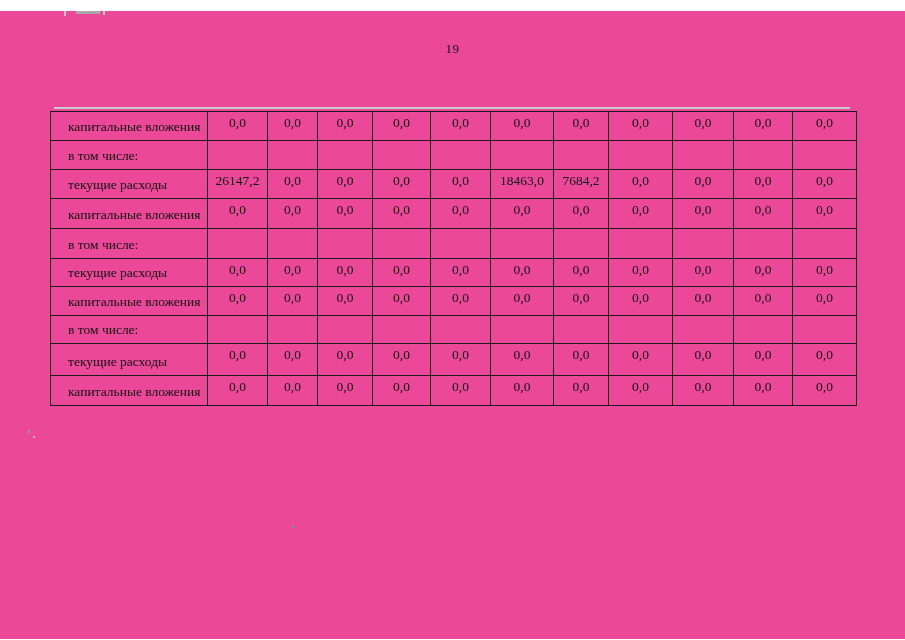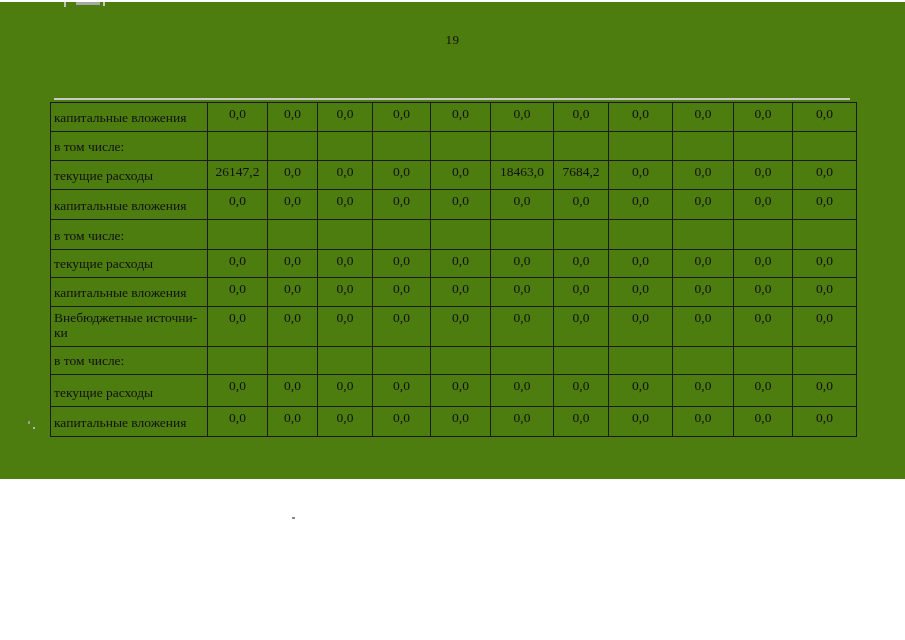--- a/index.html
+++ b/index.html
@@ -8,23 +8,23 @@
     background: #ffffff;
     width: 905px;
     height: 640px;
     font-family: "Liberation Serif", serif;
     color: #111;
     position: relative;
     overflow: hidden;
   }
   .page {
     position: absolute;
-    left: 0; top: 2px;
-    width: 905px; height: 477px;
-    background: #4d7c0f;
+    left: 0; top: 11px;
+    width: 905px; height: 628px;
+    background: #ec4899;
   }
   .page-number {
     position: absolute;
     top: 30px;
     left: 0;
     width: 905px;
     text-align: center;
     font-size: 13px;
     letter-spacing: 0.5px;
   }
@@ -44,21 +44,21 @@
     border: 1px solid #1b1b1b;
   }
   table.budget td {
     border: 1px solid #1b1b1b;
     overflow: hidden;
     font-size: 13.5px;
   }
   td.lbl {
     text-align: left;
     vertical-align: bottom;
-    padding: 3px 4px 6px 3px;
+    padding: 3px 4px 6px 17px;
     line-height: 15px;
     font-size: 13px;
   }
   td.val {
     text-align: center;
     vertical-align: top;
     padding-top: 4px;
     line-height: 14px;
   }
   
@@ -186,34 +186,20 @@
           <td class="val">0,0</td>
           <td class="val">0,0</td>
           <td class="val">0,0</td>
           <td class="val">0,0</td>
           <td class="val">0,0</td>
           <td class="val">0,0</td>
           <td class="val">0,0</td>
           <td class="val">0,0</td>
           <td class="val">0,0</td>
         </tr>
-        <tr style="height: 33px;">
-          <td class="lbl">Внебюджетные источни-ки</td>
-          <td class="val">0,0</td>
-          <td class="val">0,0</td>
-          <td class="val">0,0</td>
-          <td class="val">0,0</td>
-          <td class="val">0,0</td>
-          <td class="val">0,0</td>
-          <td class="val">0,0</td>
-          <td class="val">0,0</td>
-          <td class="val">0,0</td>
-          <td class="val">0,0</td>
-          <td class="val">0,0</td>
-        </tr>
         <tr style="height: 28px;">
           <td class="lbl">в том числе:</td>
           <td class="val"></td>
           <td class="val"></td>
           <td class="val"></td>
           <td class="val"></td>
           <td class="val"></td>
           <td class="val"></td>
           <td class="val"></td>
           <td class="val"></td>

